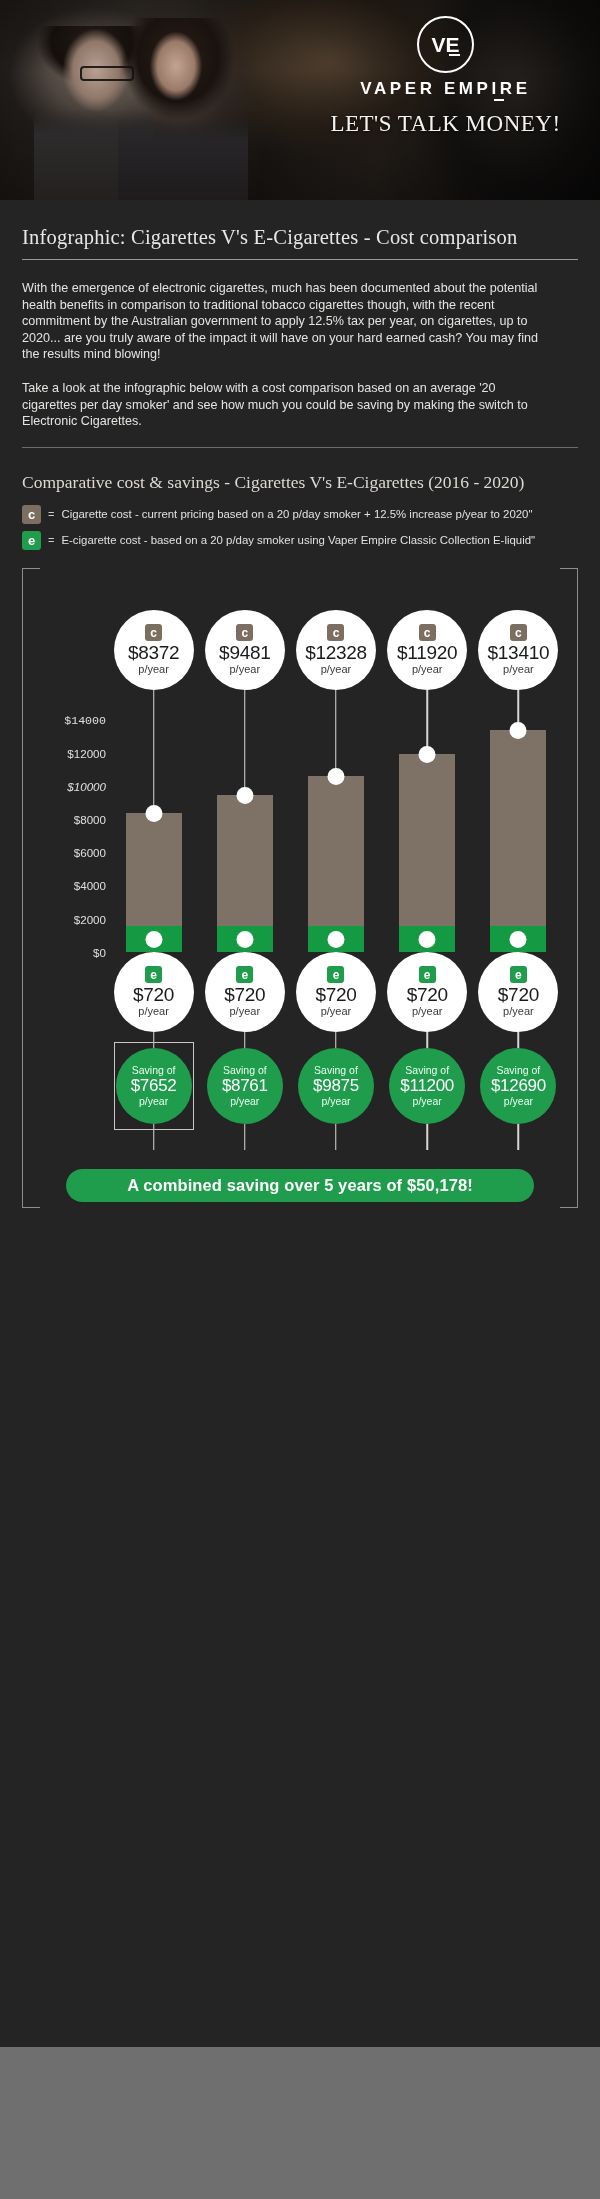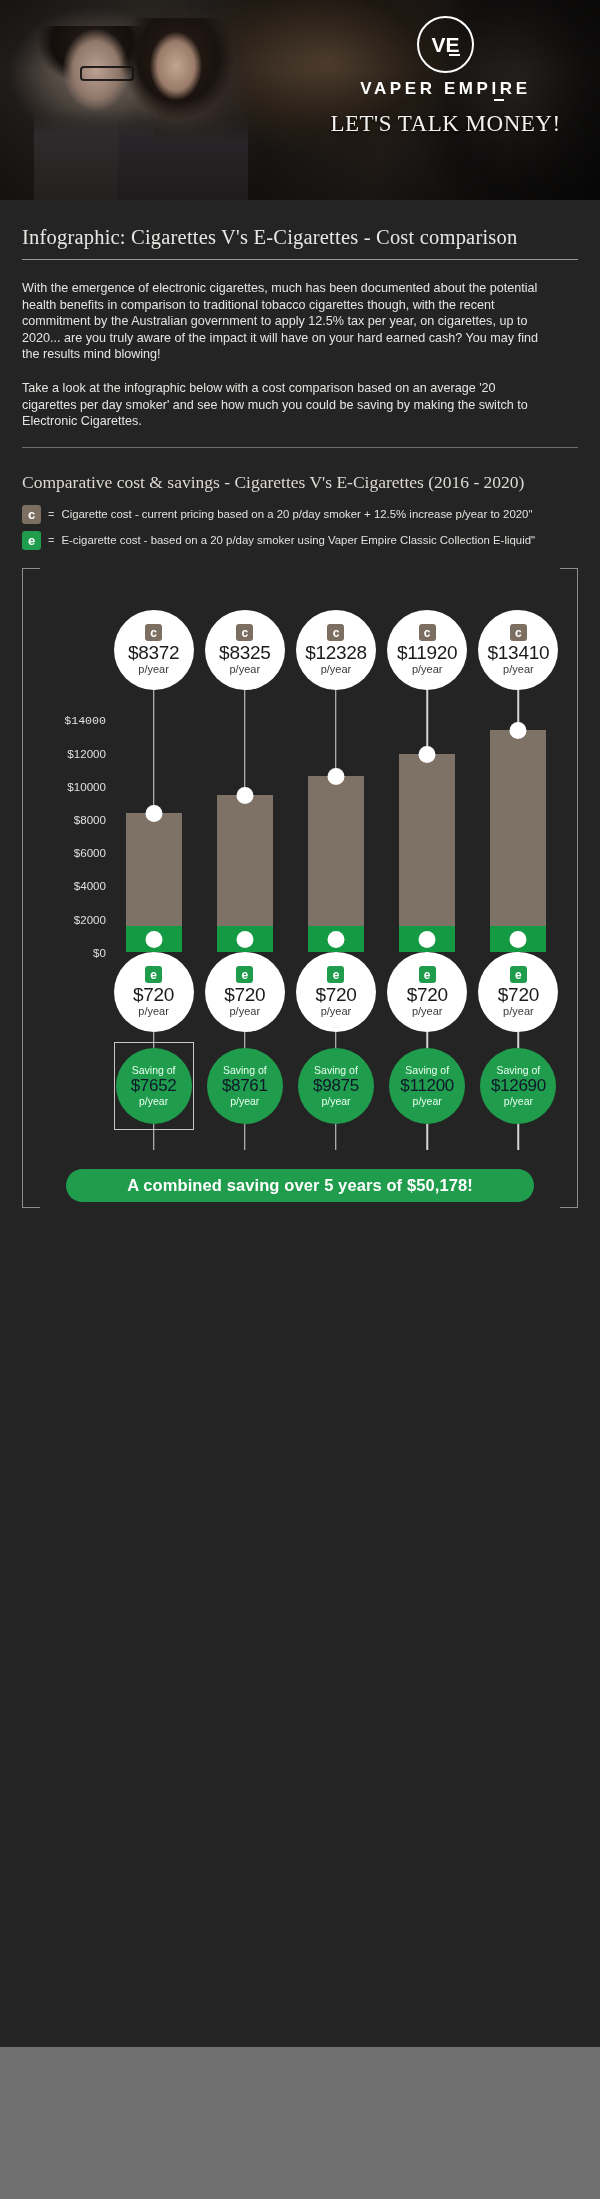--- a/index.html
+++ b/index.html
@@ -288,21 +288,21 @@
   .bubble.save{
     top:438px;
     background:#1f9d4d;
     width:76px; height:76px;
   }
   .bubble.save .lbl{
     font-size:10.5px;
     color:#eafff0;
     line-height:12px;
   }
-  .bubble.save .amt{ color:#0f172a; font-size:17px; line-height:19px; }
+  .bubble.save .amt{ color:#ffffff; font-size:17px; line-height:19px; }
   .bubble.save .per{ color:#eafff0; font-size:10.5px; }
 
   .connector{
     position:absolute;
     left:50%;
     width:1.5px;
     background:#d8d6d2;
     transform:translateX(-50%);
     z-index:2;
   }
@@ -425,21 +425,21 @@
       </div>
 
       <div class="chart-wrap">
         <div class="chart-frame"></div>
         <div class="frame-gap-top"></div>
         <div class="frame-gap-bottom"></div>
 
         <div class="axis" id="axis">
             <div class="tick" style="top: 110px; font-family: Liberation Mono, monospace;">$14000</div>
             <div class="tick" style="top: 143.143px;">$12000</div>
-            <div class="tick" style="top: 176.286px;">$10000</div>
+            <div class="tick" style="top: 176.286px; font-style: italic;">$10000</div>
             <div class="tick" style="top: 209.429px;">$8000</div>
             <div class="tick" style="top: 242.571px;">$6000</div>
             <div class="tick" style="top: 275.714px;">$4000</div>
             <div class="tick" style="top: 308.857px;">$2000</div>
             <div class="tick" style="top: 342px;">$0</div>
           </div>
         <div class="cols" id="cols">
             <div class="col" style="left: 0px;">
               <div class="connector" style="top: 80px; height: 131.264px;"></div>
               <div class="bar" style="height: 138.736px; top: 203.264px; bottom: auto;">
@@ -471,21 +471,21 @@
               <div class="bar" style="height: 157.114px; top: 184.886px; bottom: auto;">
                 <div class="green" style="height: 25.9314px;"></div>
               </div>
               <div class="dot" style="top: 176.886px;"></div>
               <div class="dot" style="top: 321.034px;"></div>
               <div class="connector" style="top: 329.034px; height: 18.9657px;"></div>
               <div class="connector" style="top: 422px; height: 20px;"></div>
               <div class="connector" style="top: 514px; height: 26px;"></div>
               <div class="bubble cig">
                 <div class="mini c">c</div>
-                <div class="amt">$8325</div>
+                <div class="amt">$9481</div>
                 <div class="per">p/year</div>
               </div>
               <div class="bubble ecig">
                 <div class="mini e">e</div>
                 <div class="amt">$720</div>
                 <div class="per">p/year</div>
               </div>
               <div class="bubble save">
                 <div class="lbl">Saving of</div>
                 <div class="amt">$8761</div>

